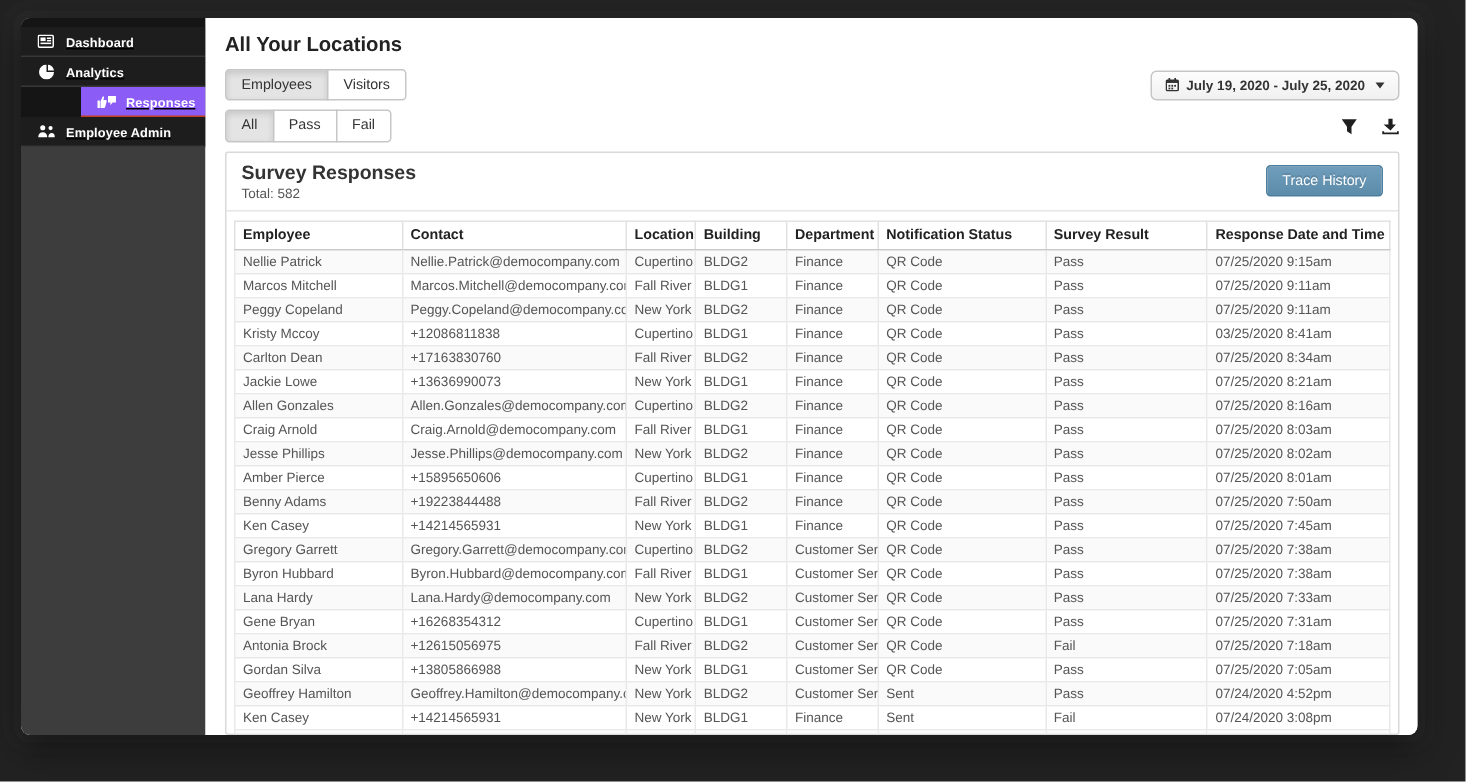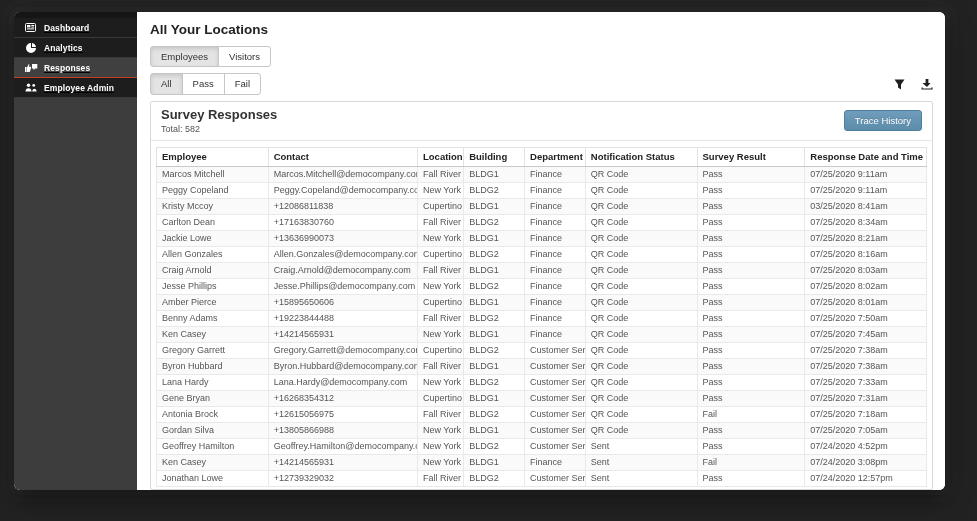--- a/index.html
+++ b/index.html
@@ -15,21 +15,21 @@
     box-shadow: 0 0 0 5px rgba(255,255,255,0.02), 0 0 0 12px rgba(255,255,255,0.012), 0 8px 24px rgba(0,0,0,0.55);
   }
   
   .sidebar { width:123px; flex-shrink:0; background:#3d3d3d;text-decoration:underline; }
   .nav { background:#151515; padding-top:6px; }
   .nav-item {
     display:flex; align-items:center; gap:6px; height:20px; padding-left:9px;
     background:#1d1d1d; border-bottom:1px solid #383838; color:#ffffff;
     font-size:8.5px; font-weight:bold; cursor:pointer; letter-spacing:.1px;
   }
-  .nav-item.active { background:#404040; border-bottom-color:#c2401f; }
+  .nav-item.active { background:#8b5cf6; border-bottom-color:#c2401f;margin-left:40px; }
   .nav-icon { width:15px; display:flex; justify-content:center; align-items:center; color:#fff; flex-shrink:0; }
   .nav-icon svg { display:block; }
   
   .main { flex:1; min-width:0; display:flex; flex-direction:column; padding:8px 12px 0 13px; background:#fff; }
   .page-title { font-size:13.5px; font-weight:bold; color:#222; margin:2px 0 9px; }
   .toolbar-row { display:flex; justify-content:space-between; align-items:center; margin-bottom:6px; }
   .btn-group { display:inline-flex; }
   .btn {
     font-size:9.5px; color:#333; background:#fff; border:1px solid #c6c6c6;
     padding:4px 10px; cursor:pointer; font-family:inherit; line-height:1.2;
@@ -128,20 +128,37 @@
 
   <div class="main">
 
     <div class="page-title">All Your Locations</div>
 
     <div class="toolbar-row">
       <div class="btn-group">
         <button class="btn active">Employees</button>
         <button class="btn">Visitors</button>
       </div>
+      <button class="date-btn">
+        <span style="display:flex;">
+          <svg width="9" height="9" viewBox="0 0 9 9">
+              <rect x="0.5" y="1.5" width="8" height="7" rx="0.8" fill="none" stroke="#333"></rect>
+              <rect x="0.5" y="1.5" width="8" height="1.8" fill="#333"></rect>
+              <rect x="2" y="0" width="1.1" height="2.2" fill="#333"></rect>
+              <rect x="5.9" y="0" width="1.1" height="2.2" fill="#333"></rect>
+              <rect x="2" y="4.6" width="1.2" height="1.2" fill="#333"></rect>
+              <rect x="3.9" y="4.6" width="1.2" height="1.2" fill="#333"></rect>
+              <rect x="5.8" y="4.6" width="1.2" height="1.2" fill="#333"></rect>
+              <rect x="2" y="6.4" width="1.2" height="1.2" fill="#333"></rect>
+              <rect x="3.9" y="6.4" width="1.2" height="1.2" fill="#333"></rect>
+            </svg>
+        </span>
+        <span>July 19, 2020 - July 25, 2020</span>
+        <span class="caret"></span>
+      </button>
     </div>
 
     <div class="toolbar-row">
       <div class="btn-group">
         <button class="btn active">All</button>
         <button class="btn">Pass</button>
         <button class="btn">Fail</button>
       </div>
       <div class="tool-icons">
         <span class="tool-icon">
@@ -186,20 +203,30 @@
               <th>Location</th>
               <th>Building</th>
               <th>Department</th>
               <th>Notification Status</th>
               <th>Survey Result</th>
               <th>Response Date and Time</th>
             </tr>
           </thead>
           <tbody>
               <tr>
+                <td>Nellie Patrick</td>
+                <td>Nellie.Patrick@democompany.com</td>
+                <td>Cupertino</td>
+                <td>BLDG2</td>
+                <td>Finance</td>
+                <td>QR Code</td>
+                <td>Pass</td>
+                <td>07/25/2020 9:15am</td>
+              </tr>
+              <tr>
                 <td>Marcos Mitchell</td>
                 <td>Marcos.Mitchell@democompany.com</td>
                 <td>Fall River</td>
                 <td>BLDG1</td>
                 <td>Finance</td>
                 <td>QR Code</td>
                 <td>Pass</td>
                 <td>07/25/2020 9:11am</td>
               </tr>
               <tr>

